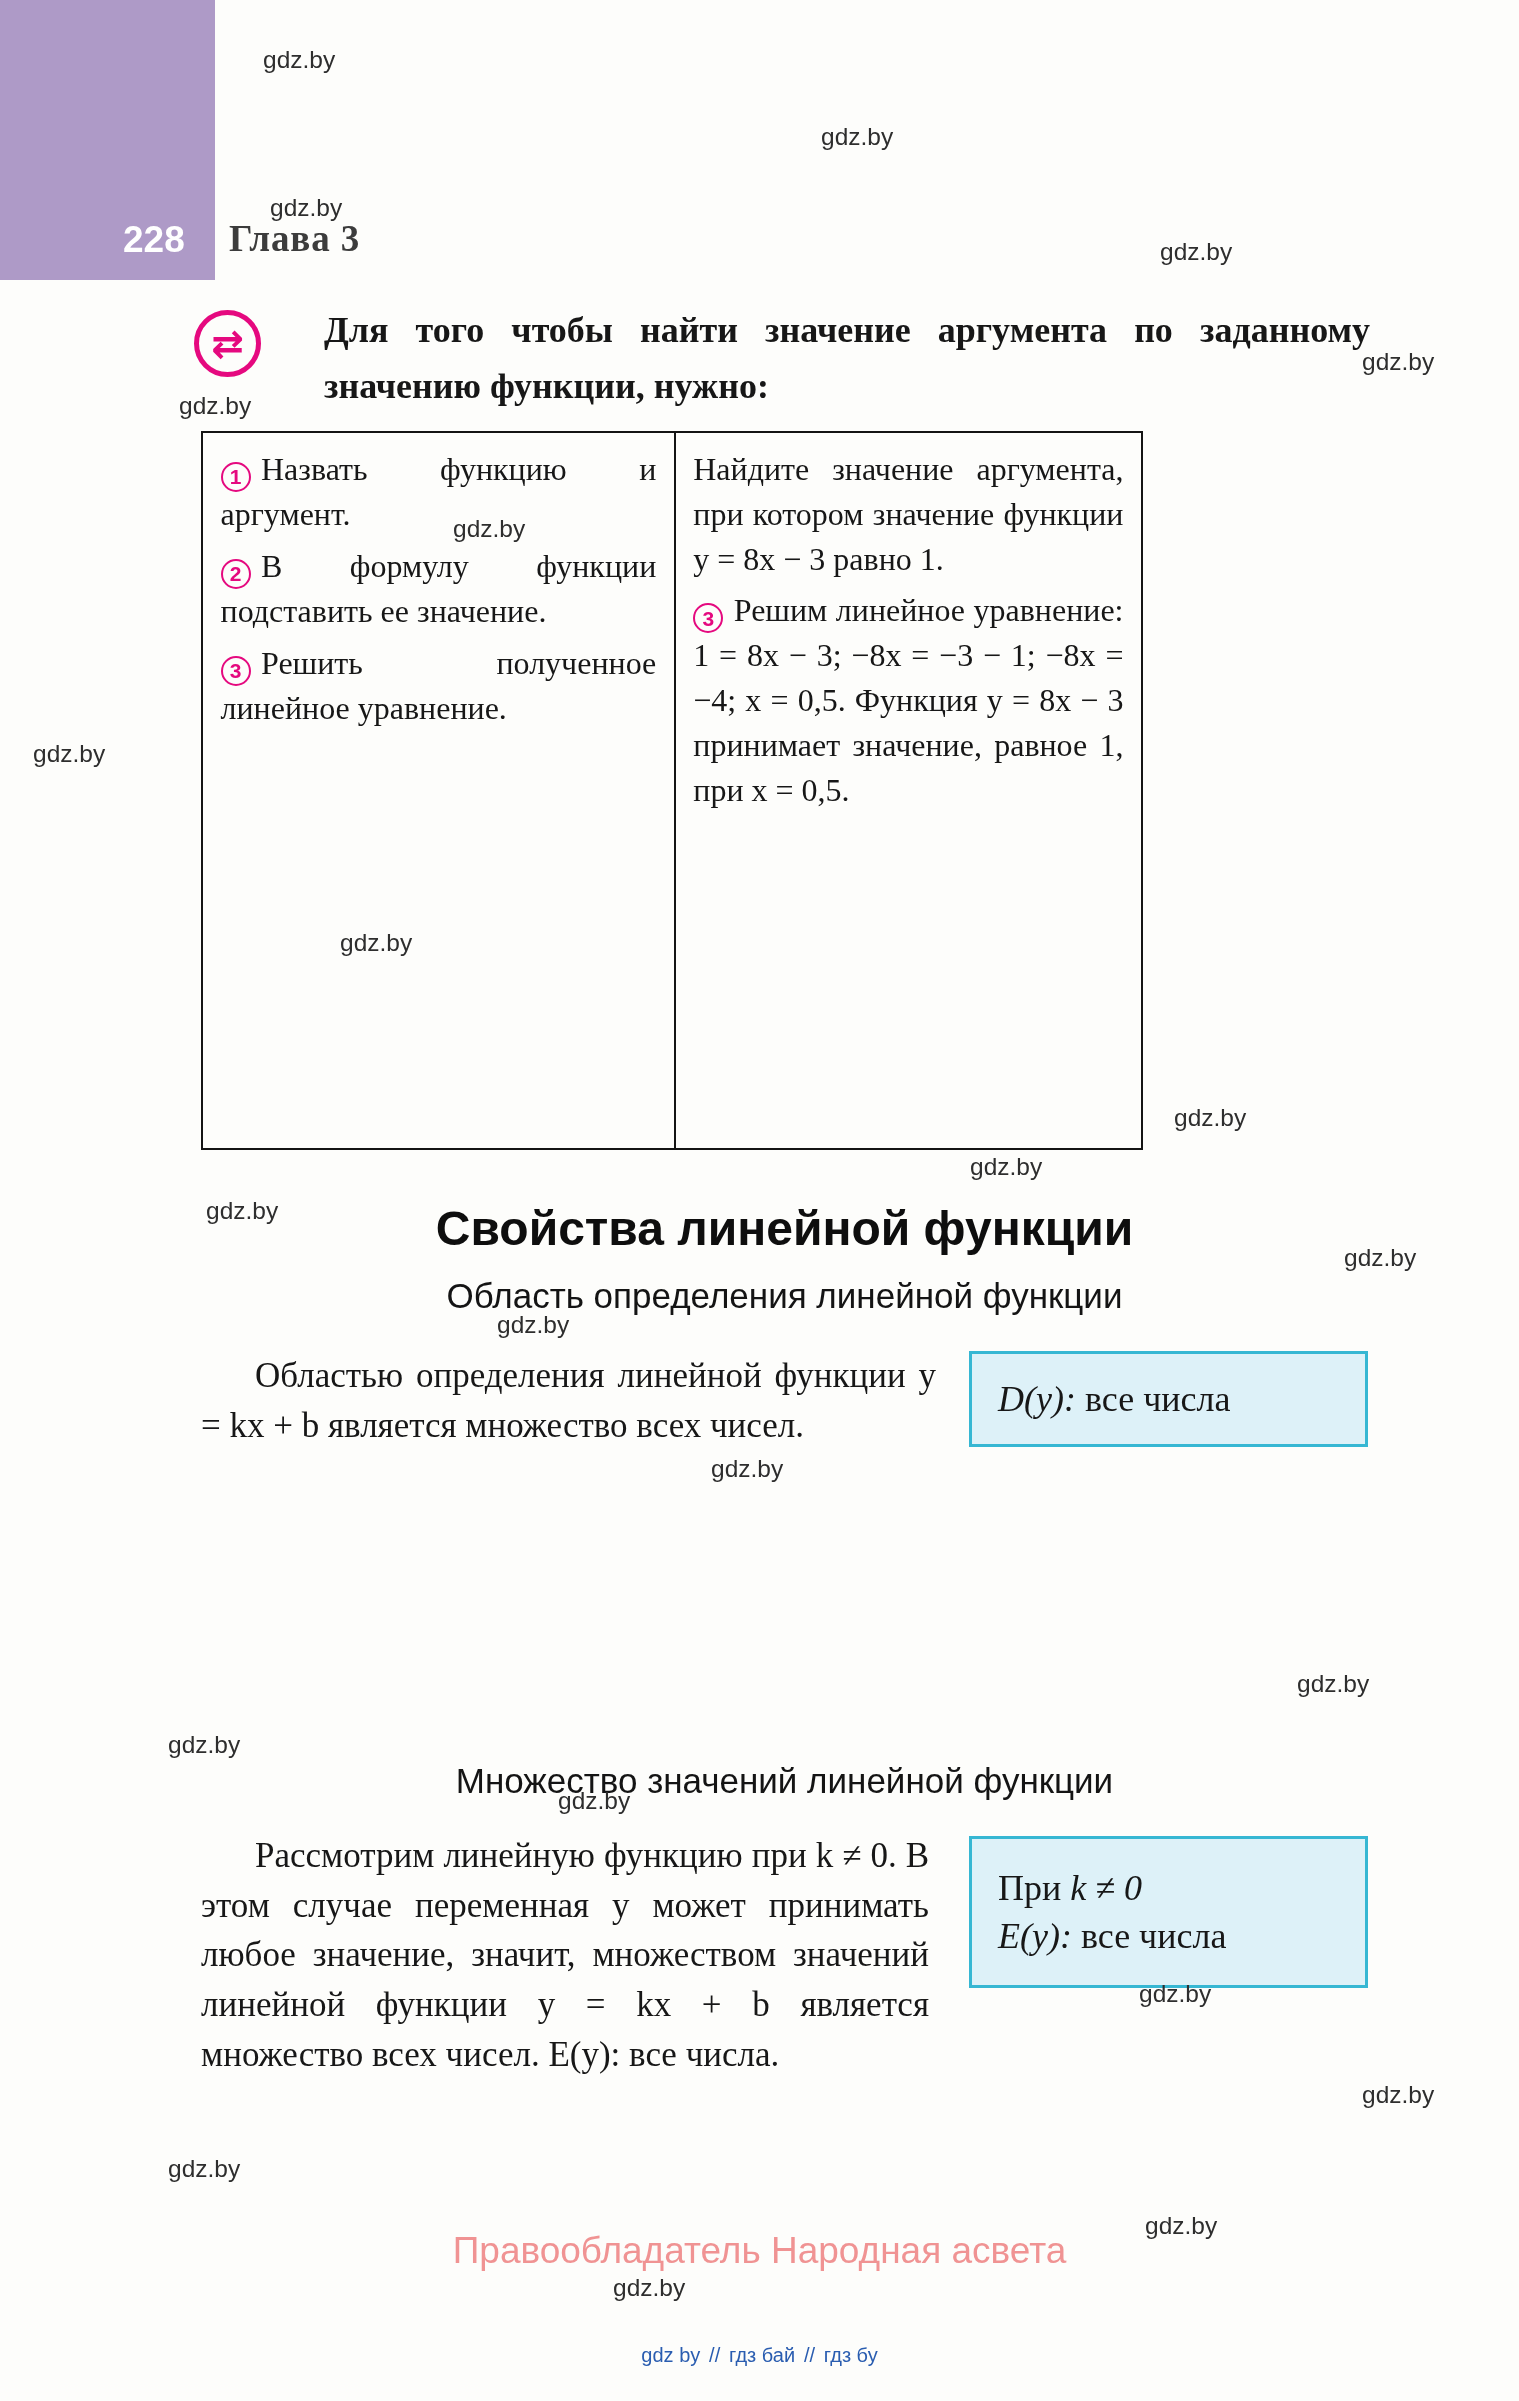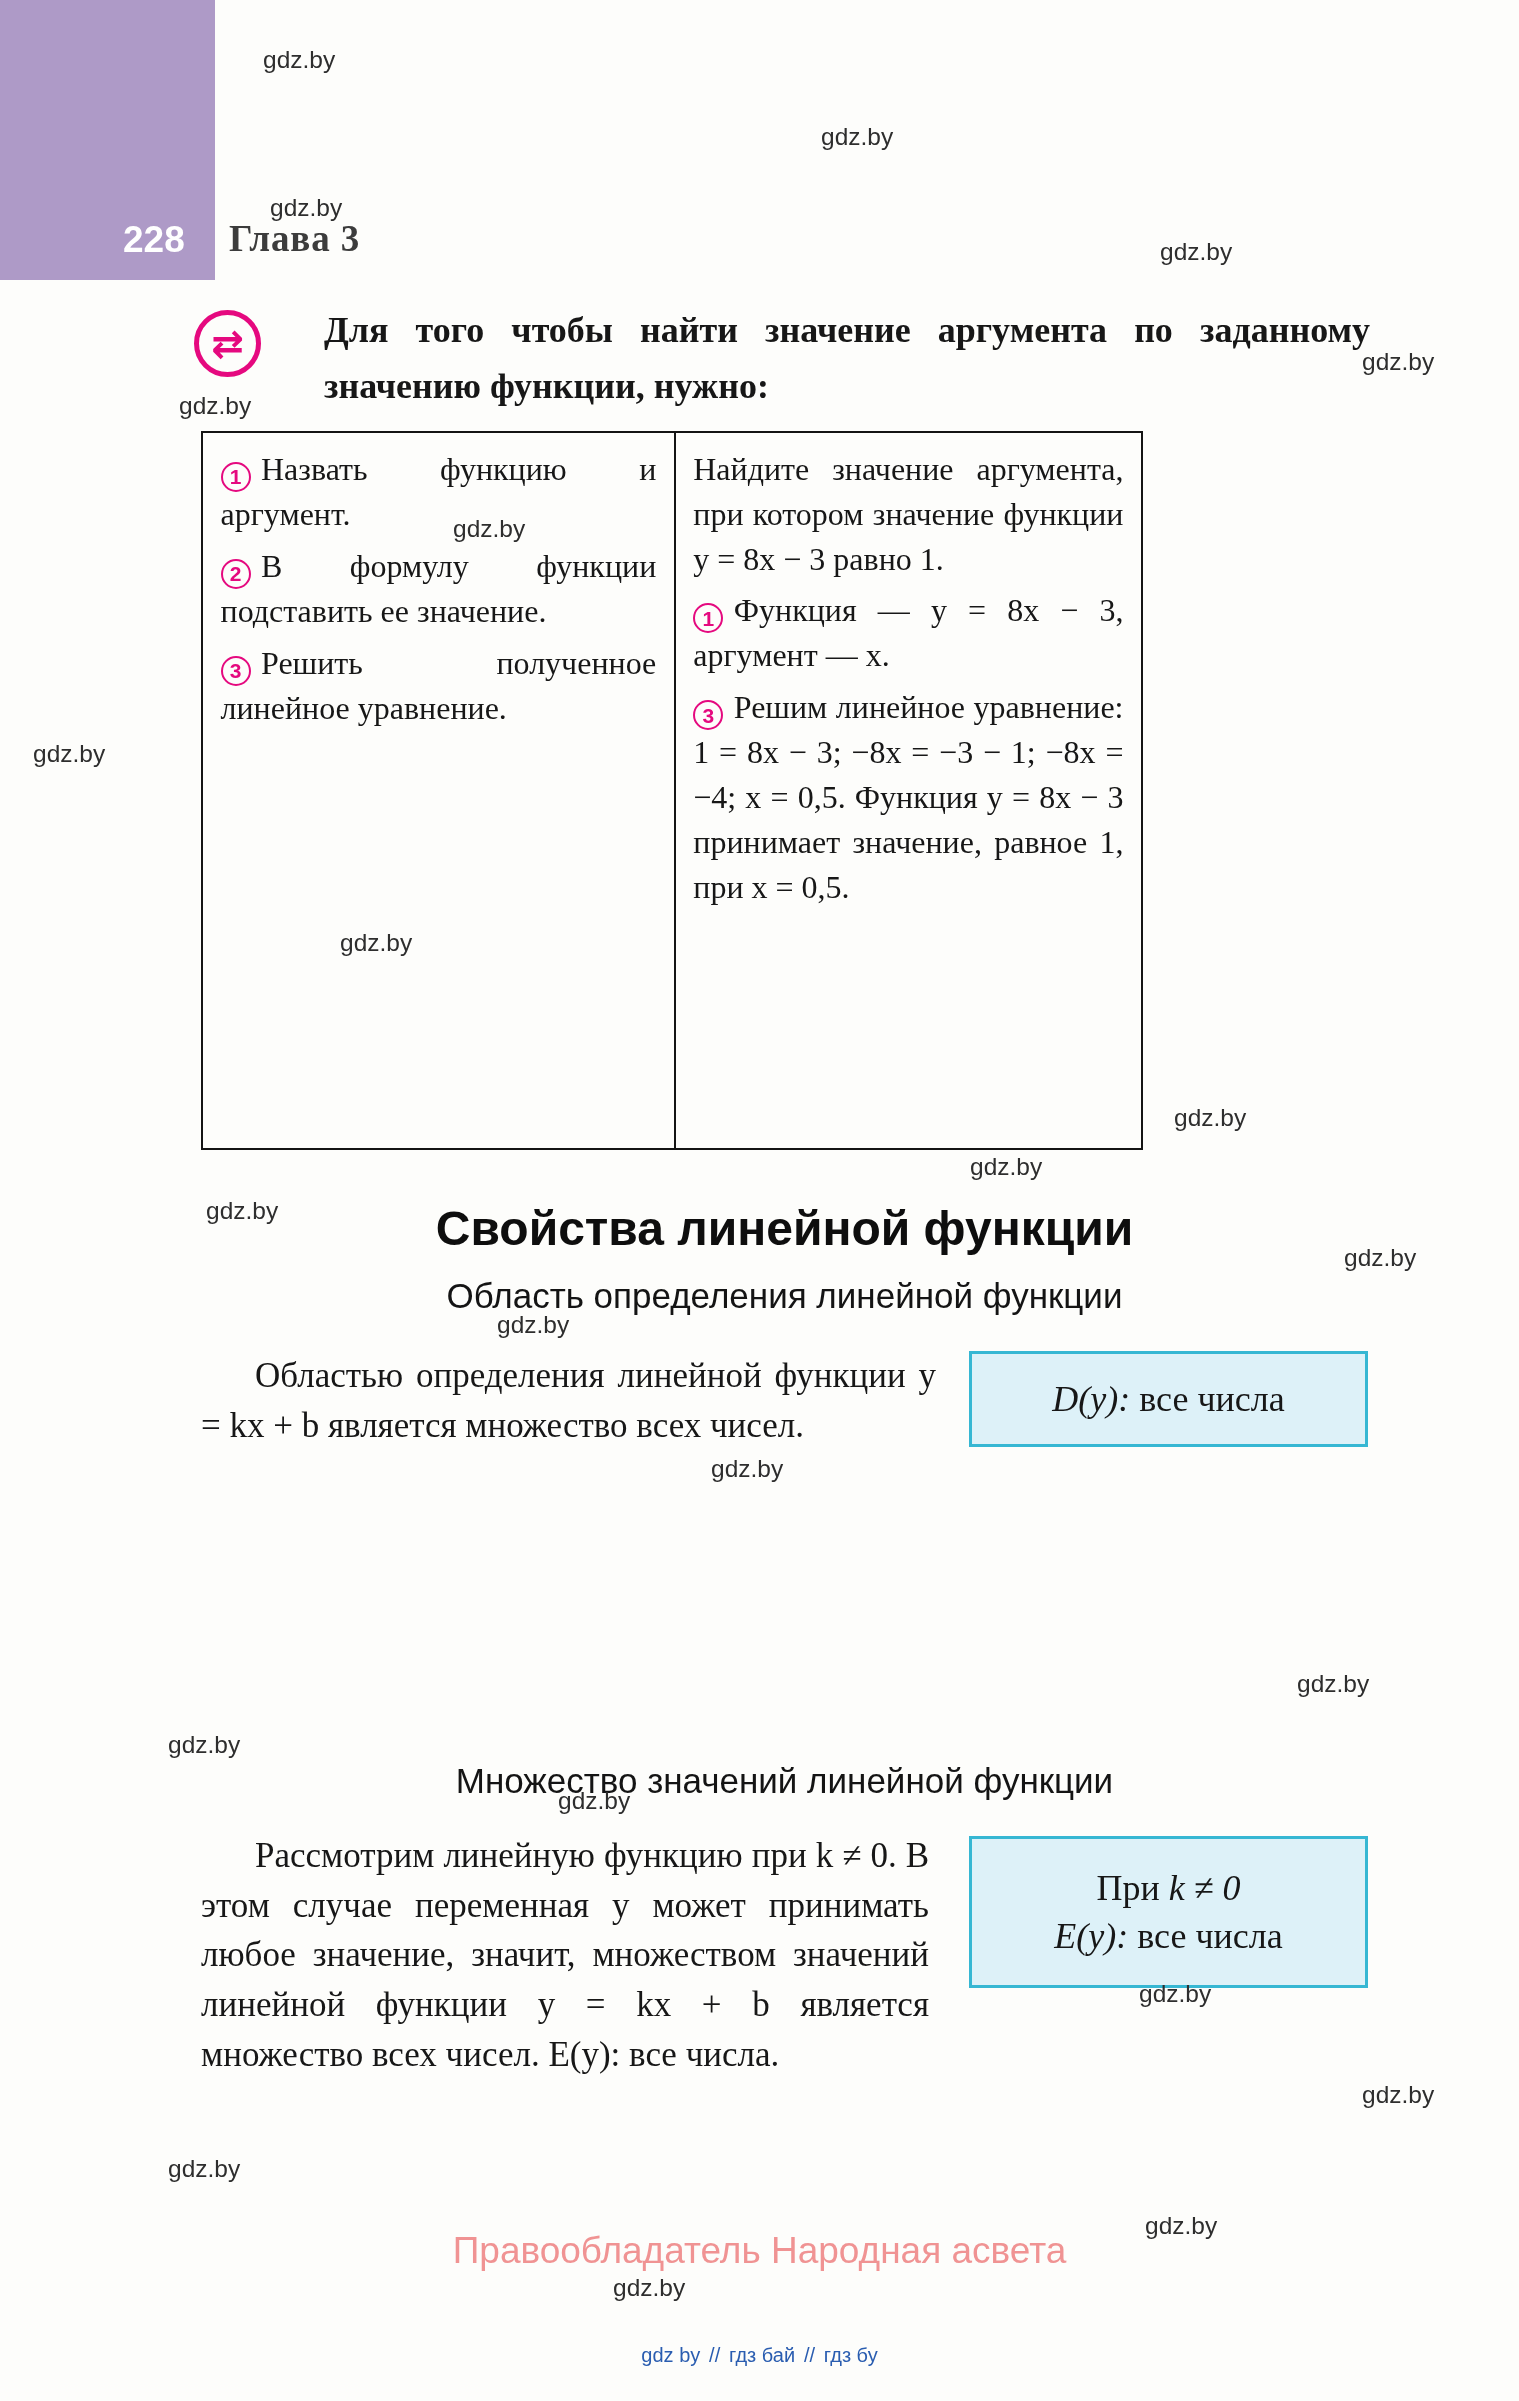--- a/index.html
+++ b/index.html
@@ -61,21 +61,21 @@
   }
   .subsection-1{top:1276px;}
   .subsection-2{top:1761px;}
   .body-text{font-size:35px;line-height:1.42;text-align:justify;}
   .indent{text-indent:54px;}
   .domain-row{position:absolute;left:201px;top:1351px;width:1167px;display:flex;justify-content:space-between;}
   .domain-para{width:735px;}
   .info-box{
     background:#ddf1f8;border:3.5px solid #36b7d3;box-sizing:border-box;
     display:flex;flex-direction:column;justify-content:center;
-    padding:7px 26px;font-size:36px;line-height:1.35;align-items:center;
+    padding:7px 26px;font-size:36px;line-height:1.35;
   }
   .box-domain{width:399px;height:96px;align-self:flex-start;}
   .math{font-style:italic;}
   .example-para{position:absolute;left:201px;top:1530px;width:1167px;}
   .range-block{position:absolute;left:201px;top:1831px;width:1167px;}
   .box-range{float:right;width:399px;height:152px;margin:5.3px 0 14px 40px;}
   
   .footer{
     position:absolute;left:0;top:2230px;width:100%;text-align:center;
     font-family:"Liberation Sans",sans-serif;font-size:37px;color:#f09393;
@@ -140,23 +140,20 @@
       </p>
       <p>
         <span class="cnum">3</span><span>Решить полученное линейное уравнение.</span>
       </p>
     </div>
     <div class="cell cell-right">
       <p>
         <span>Найдите значение аргумента, при котором значение функции y = 8x − 3 равно 1.</span>
       </p>
       <p>
-        <span class="cnum">1</span><span>Функция — y = 8x − 3, аргумент — x.</span>
-      </p>
-      <p>
         <span class="cnum">3</span><span>Решим линейное уравнение: 1 = 8x − 3; −8x = −3 − 1; −8x = −4; x = 0,5. Функция y = 8x − 3 принимает значение, равное 1, при x = 0,5.</span>
       </p>
     </div>
   </div>
 
   <div class="section-title">Свойства линейной функции</div>
 
   <div class="subsection subsection-1">Область определения линейной функции</div>
 
   <div class="domain-row">

